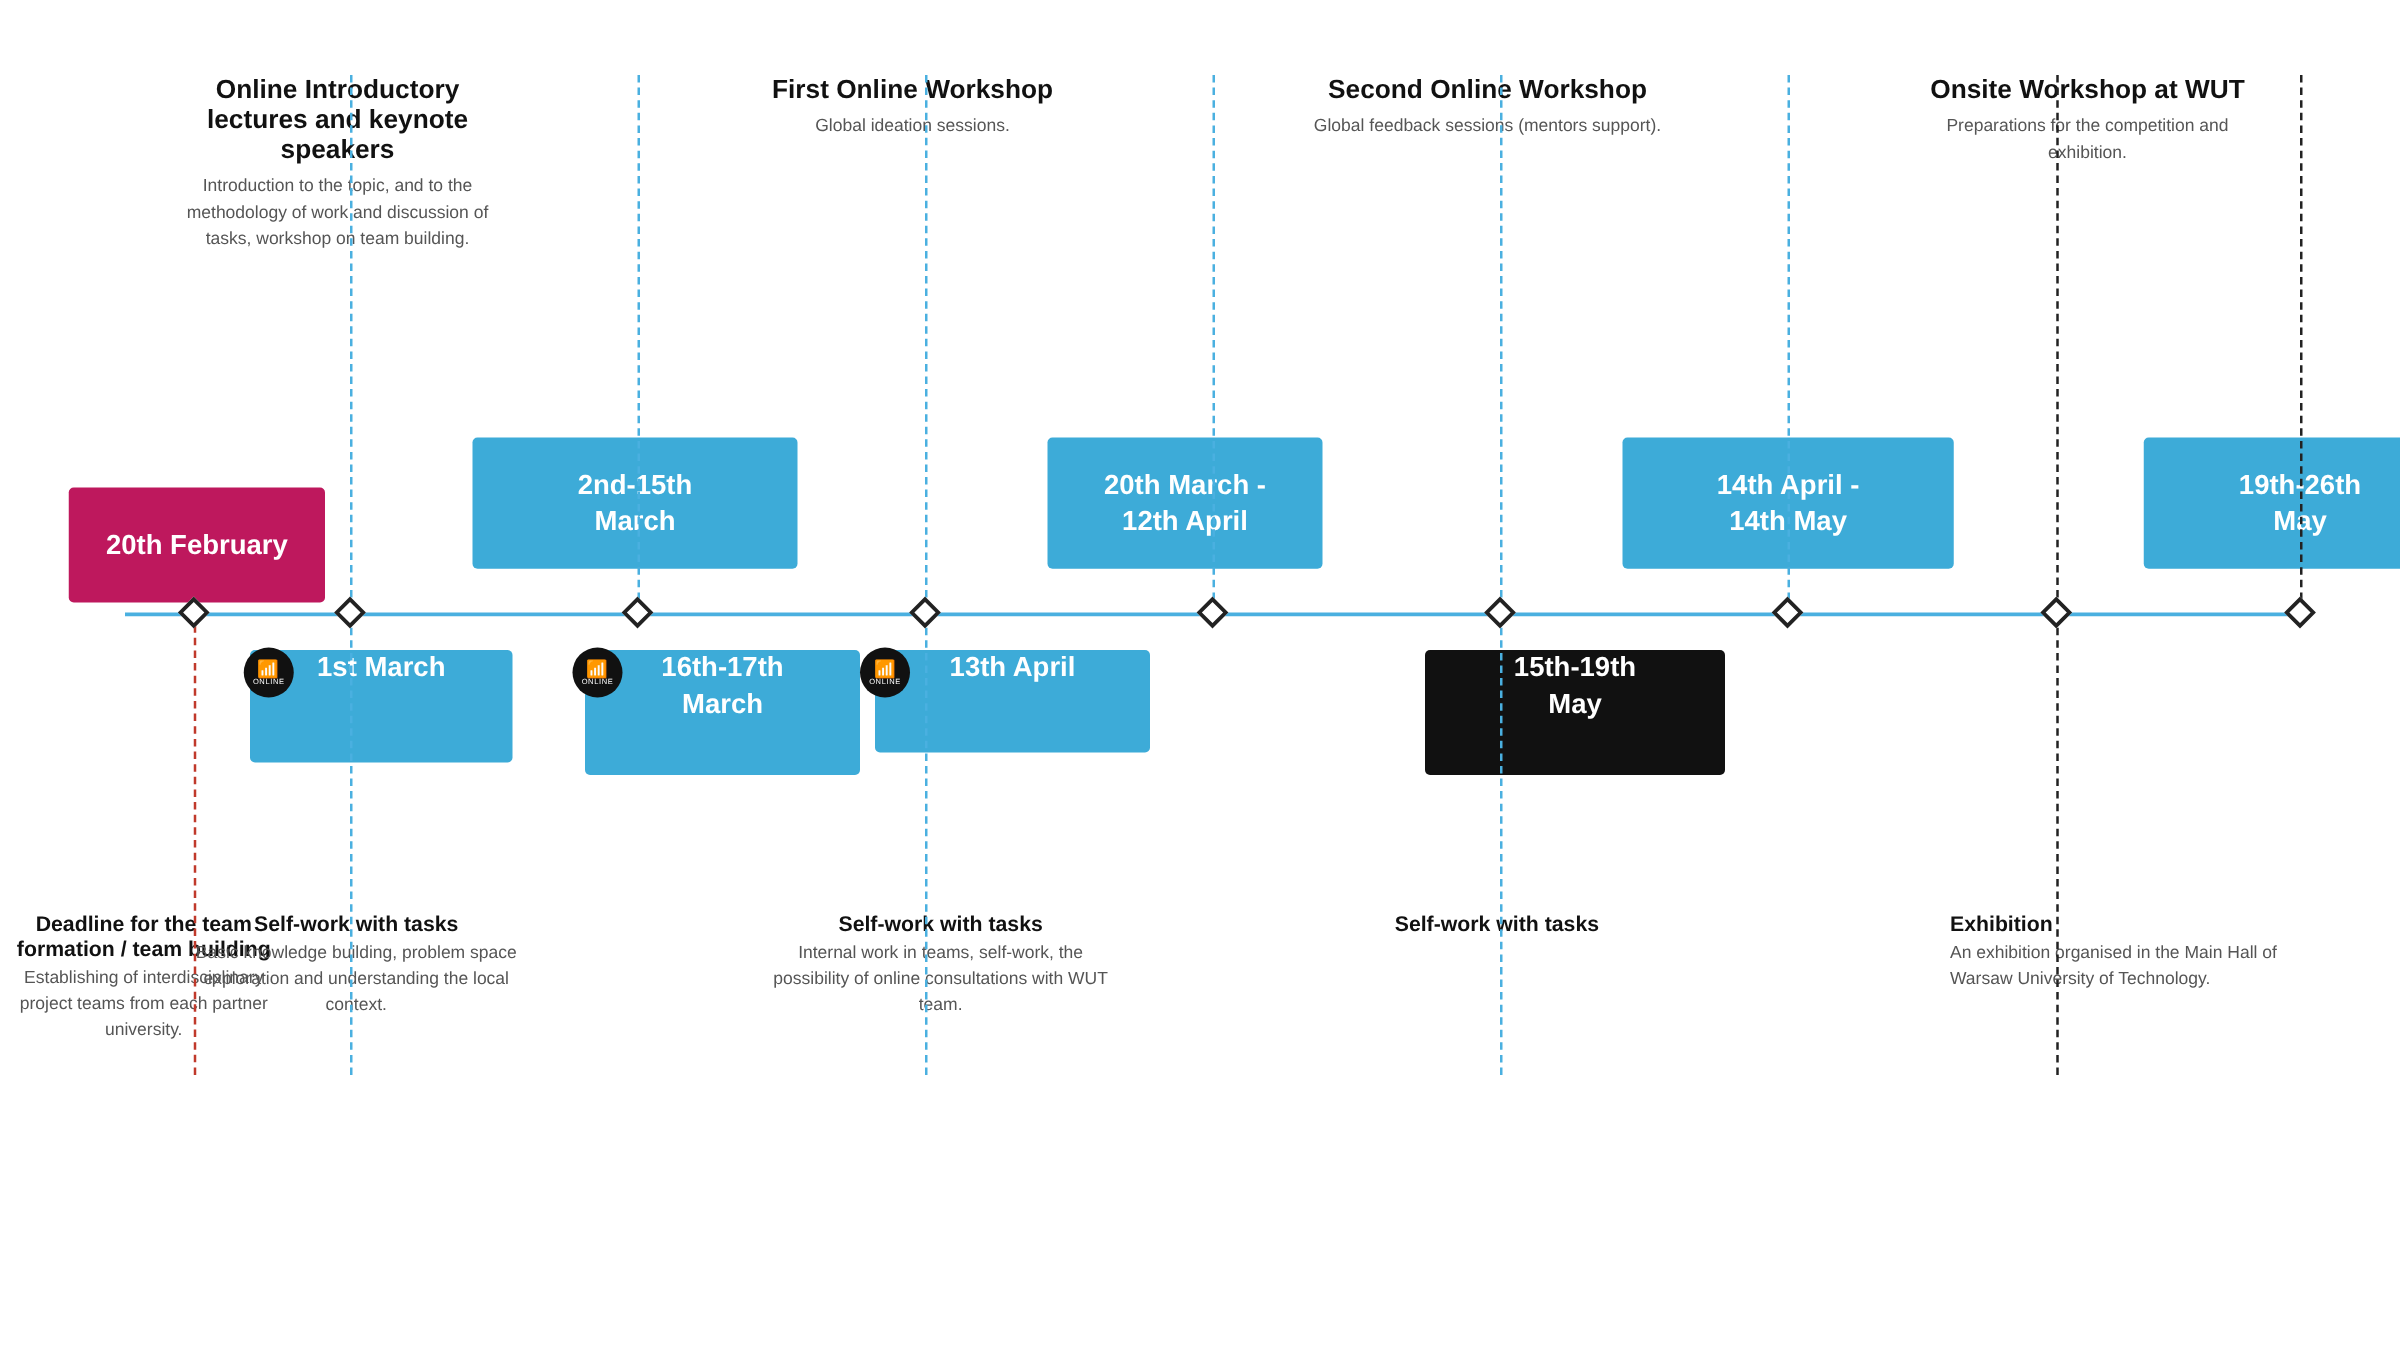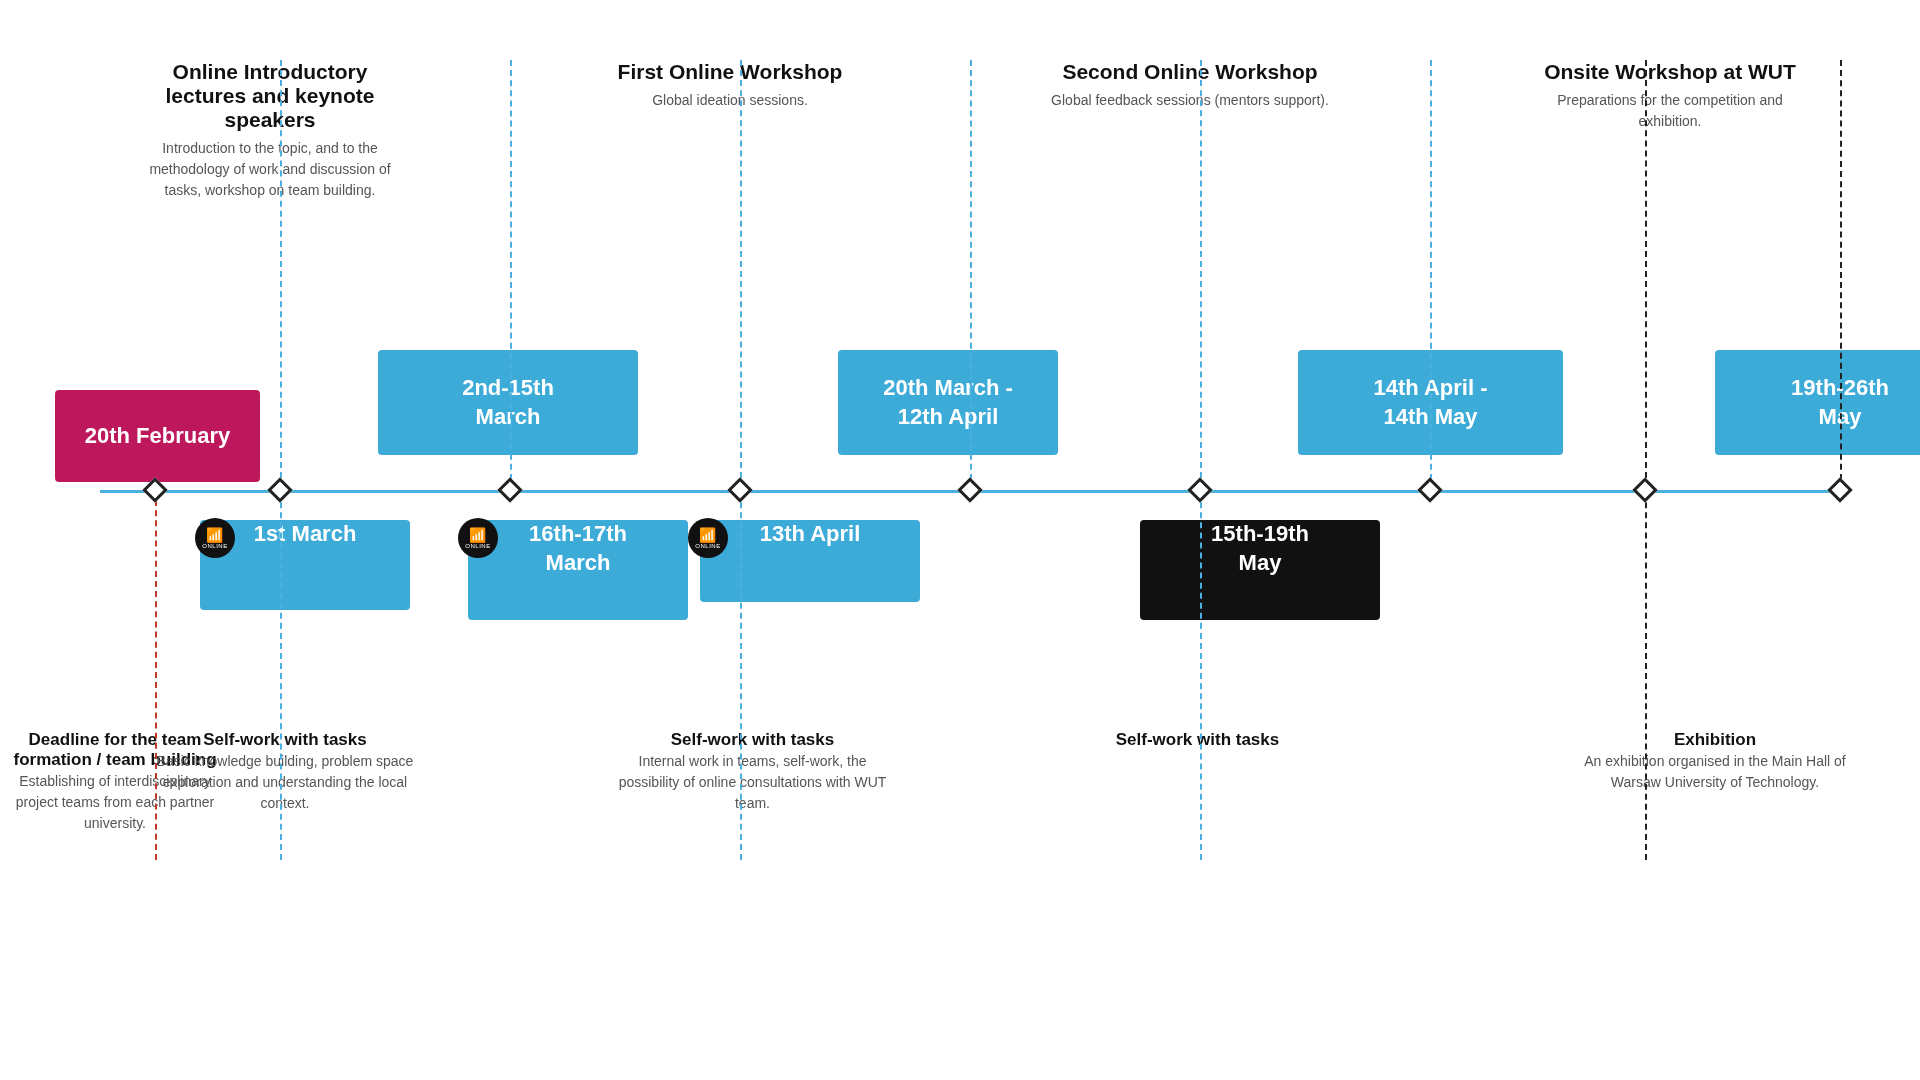--- a/index.html
+++ b/index.html
@@ -268,18 +268,18 @@
 
   <div class="bottom-label" style="left: 610px; top: 730px; width: 285px;">
     <div class="title">Self-work with tasks</div>
     <div class="desc">Internal work in teams, self-work, the possibility of online consultations with WUT team.</div>
   </div>
 
   <div class="bottom-label" style="left: 1050px; top: 730px; width: 295px;">
     <div class="title">Self-work with tasks</div>
   </div>
 
-  <div class="bottom-label" style="left: 1560px; top: 730px; width: 310px; text-align: center;">
+  <div class="bottom-label" style="left: 1560px; top: 730px; width: 310px; text-align: left;">
     <div class="title">Exhibition</div>
     <div class="desc">An exhibition organised in the Main Hall of Warsaw University of Technology.</div>
   </div>
 
 </div>
 
 </body></html>

